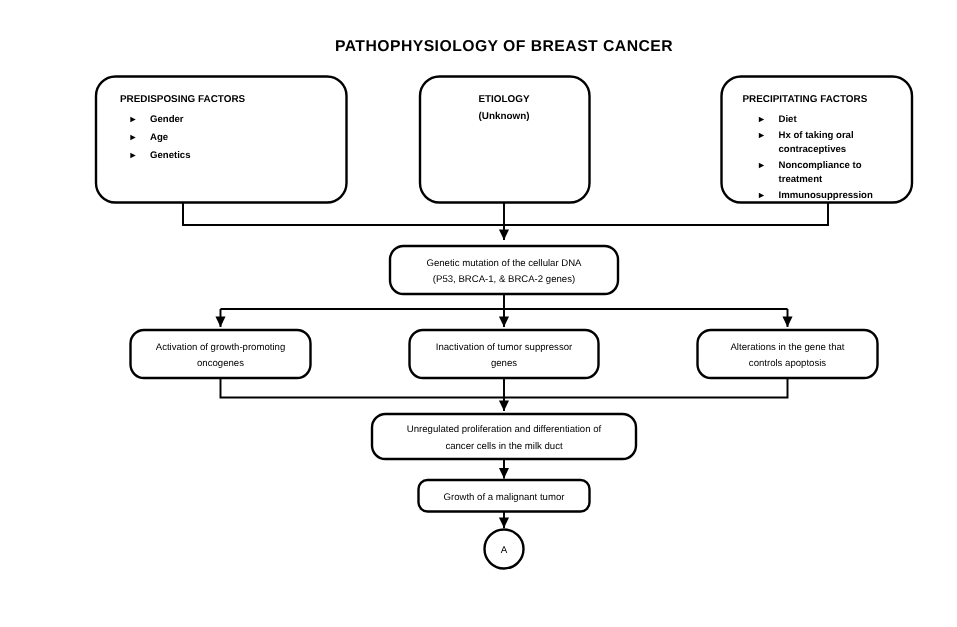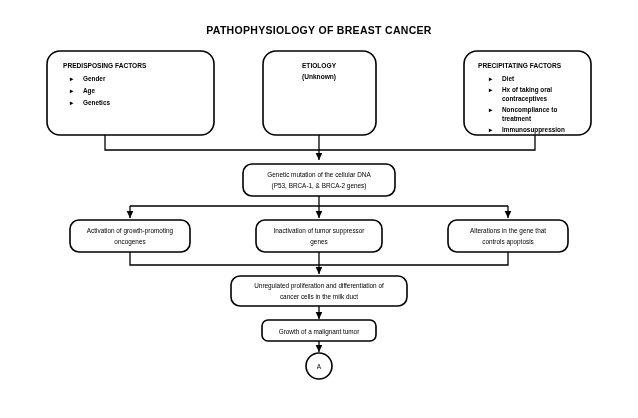--- a/index.html
+++ b/index.html
@@ -10,21 +10,21 @@
   body {
     width: 638px;
     height: 418px;
     font-family: "Liberation Sans", sans-serif;
     color: #000000;
     overflow: hidden;
     position: relative;
   }
   #chart-root {
     position: absolute;
-    left: 0;
+    left: 17px;
     top: 0;
     width: 535px;
     height: 418px;
     border-radius: 27px;
   }
   svg { display: block; }
   .node-box {
     fill: #ffffff;
     stroke: #000000;
     stroke-width: 1.6;

